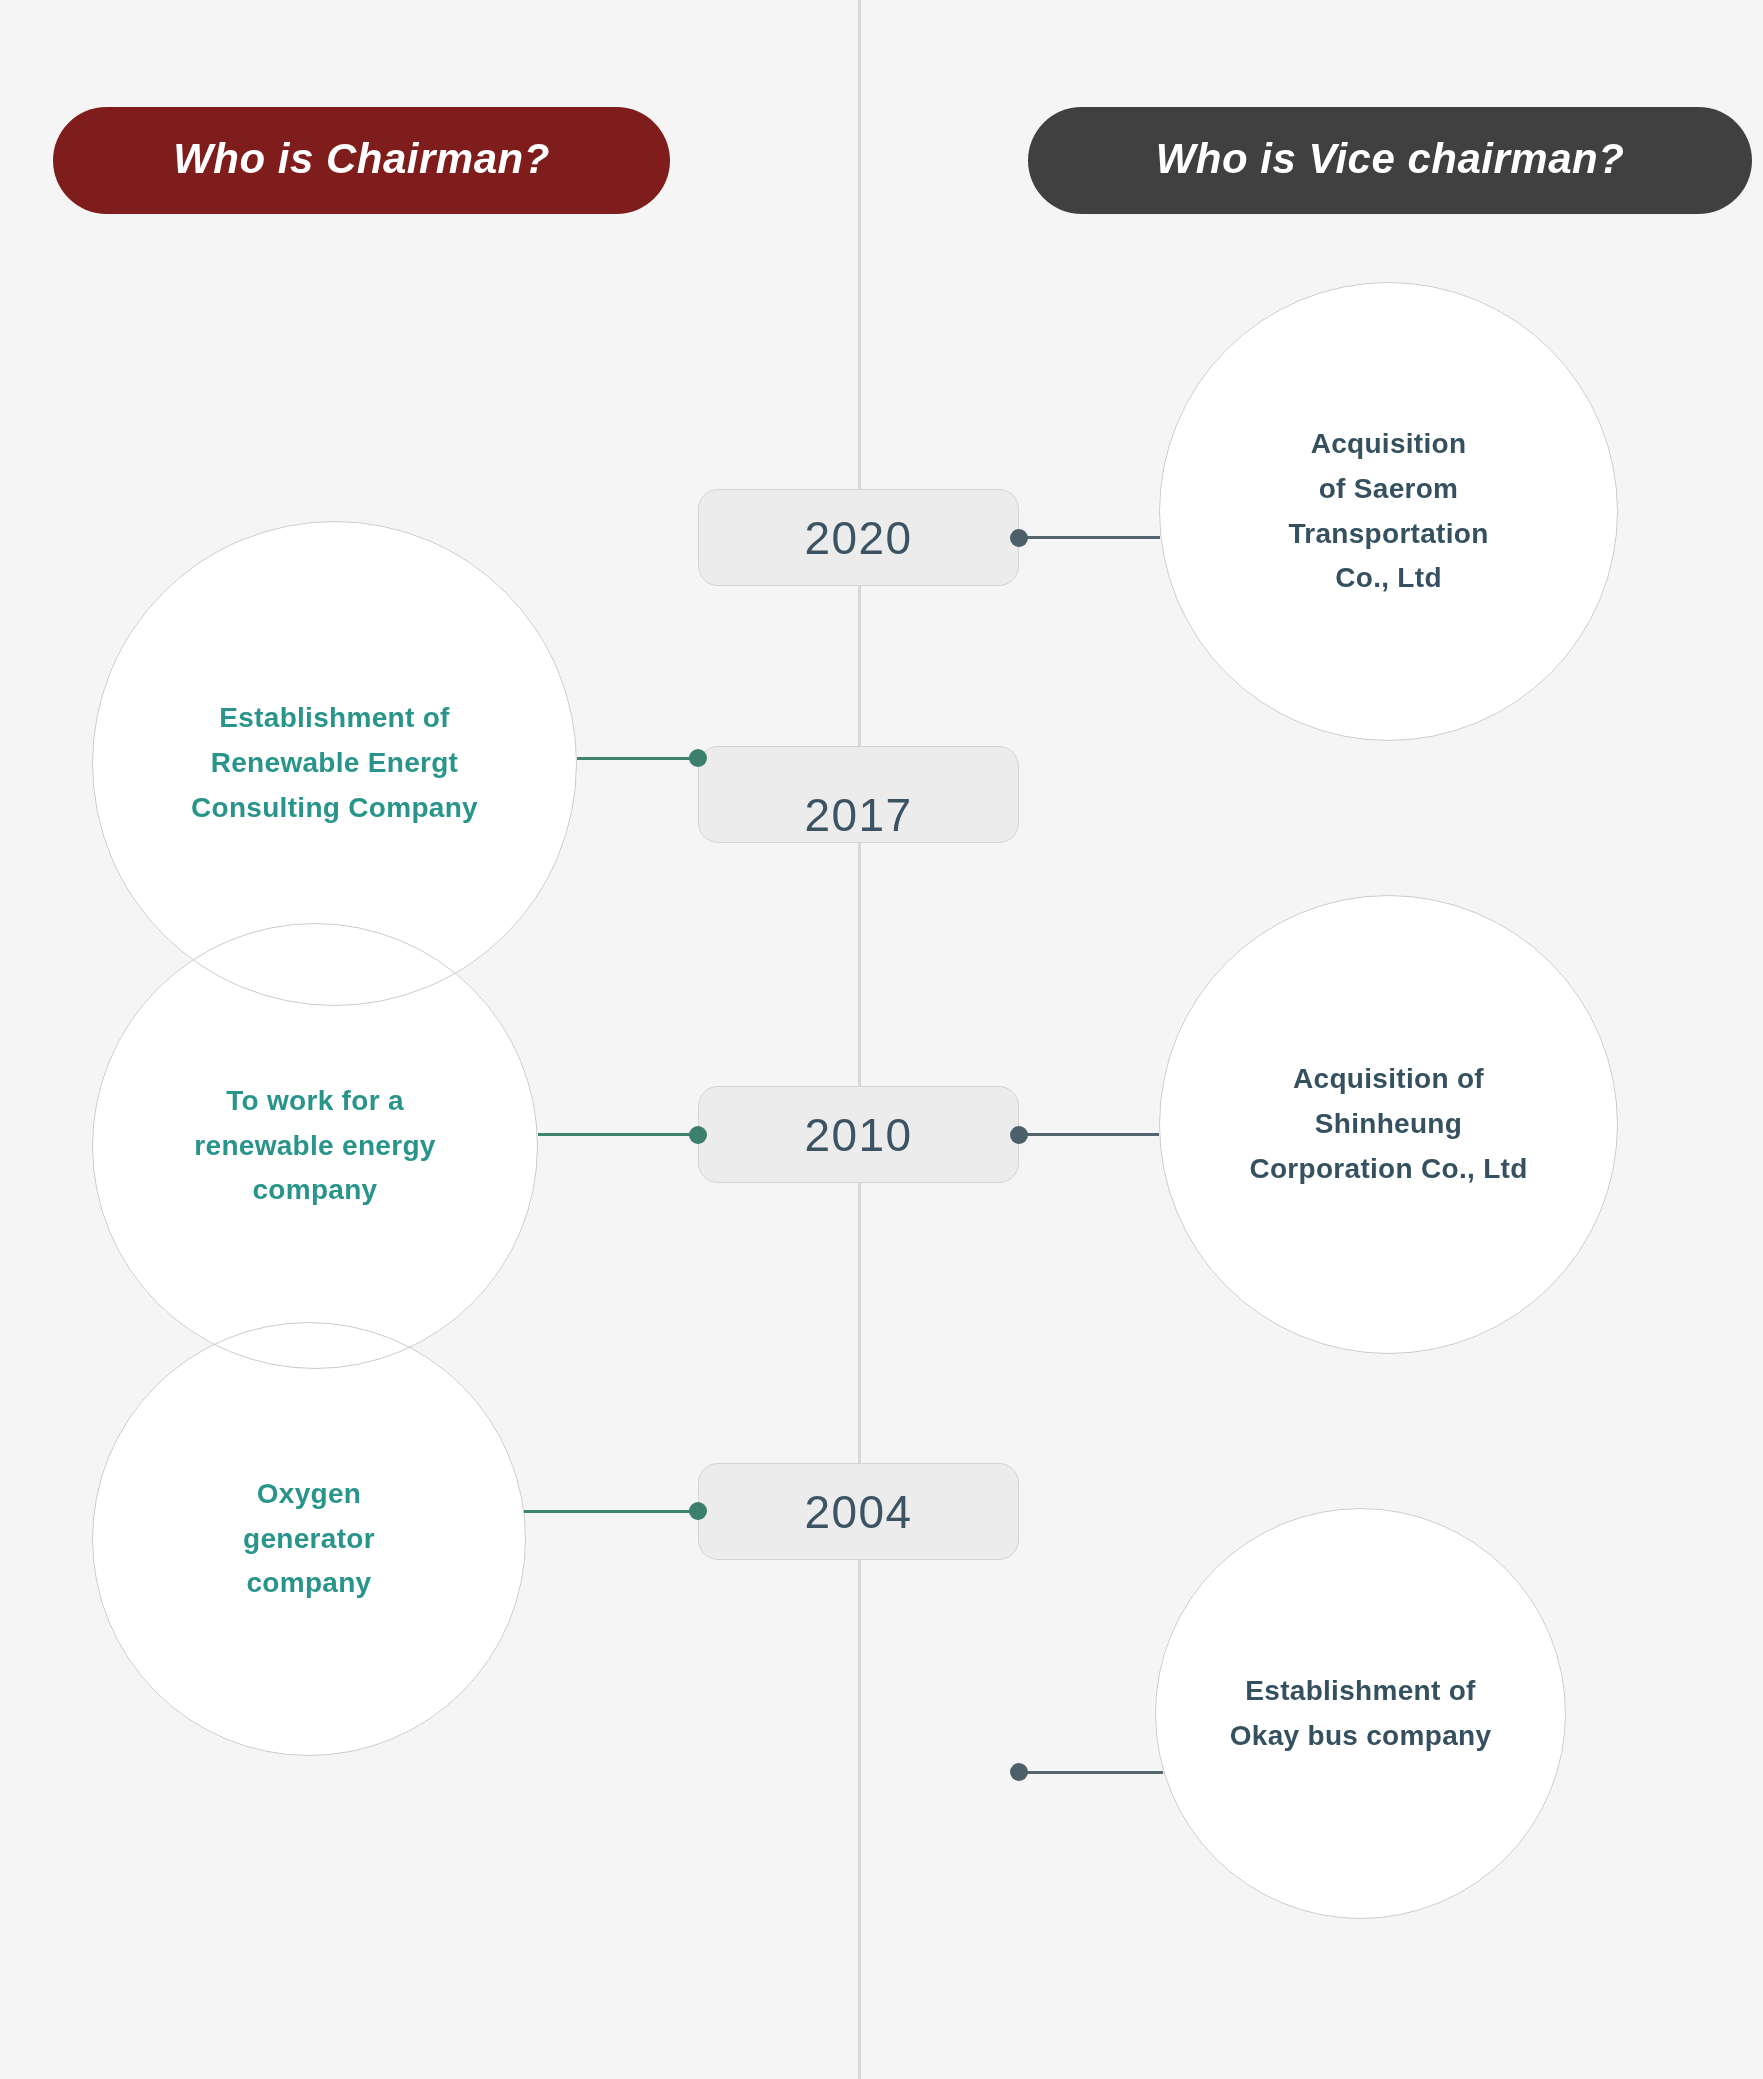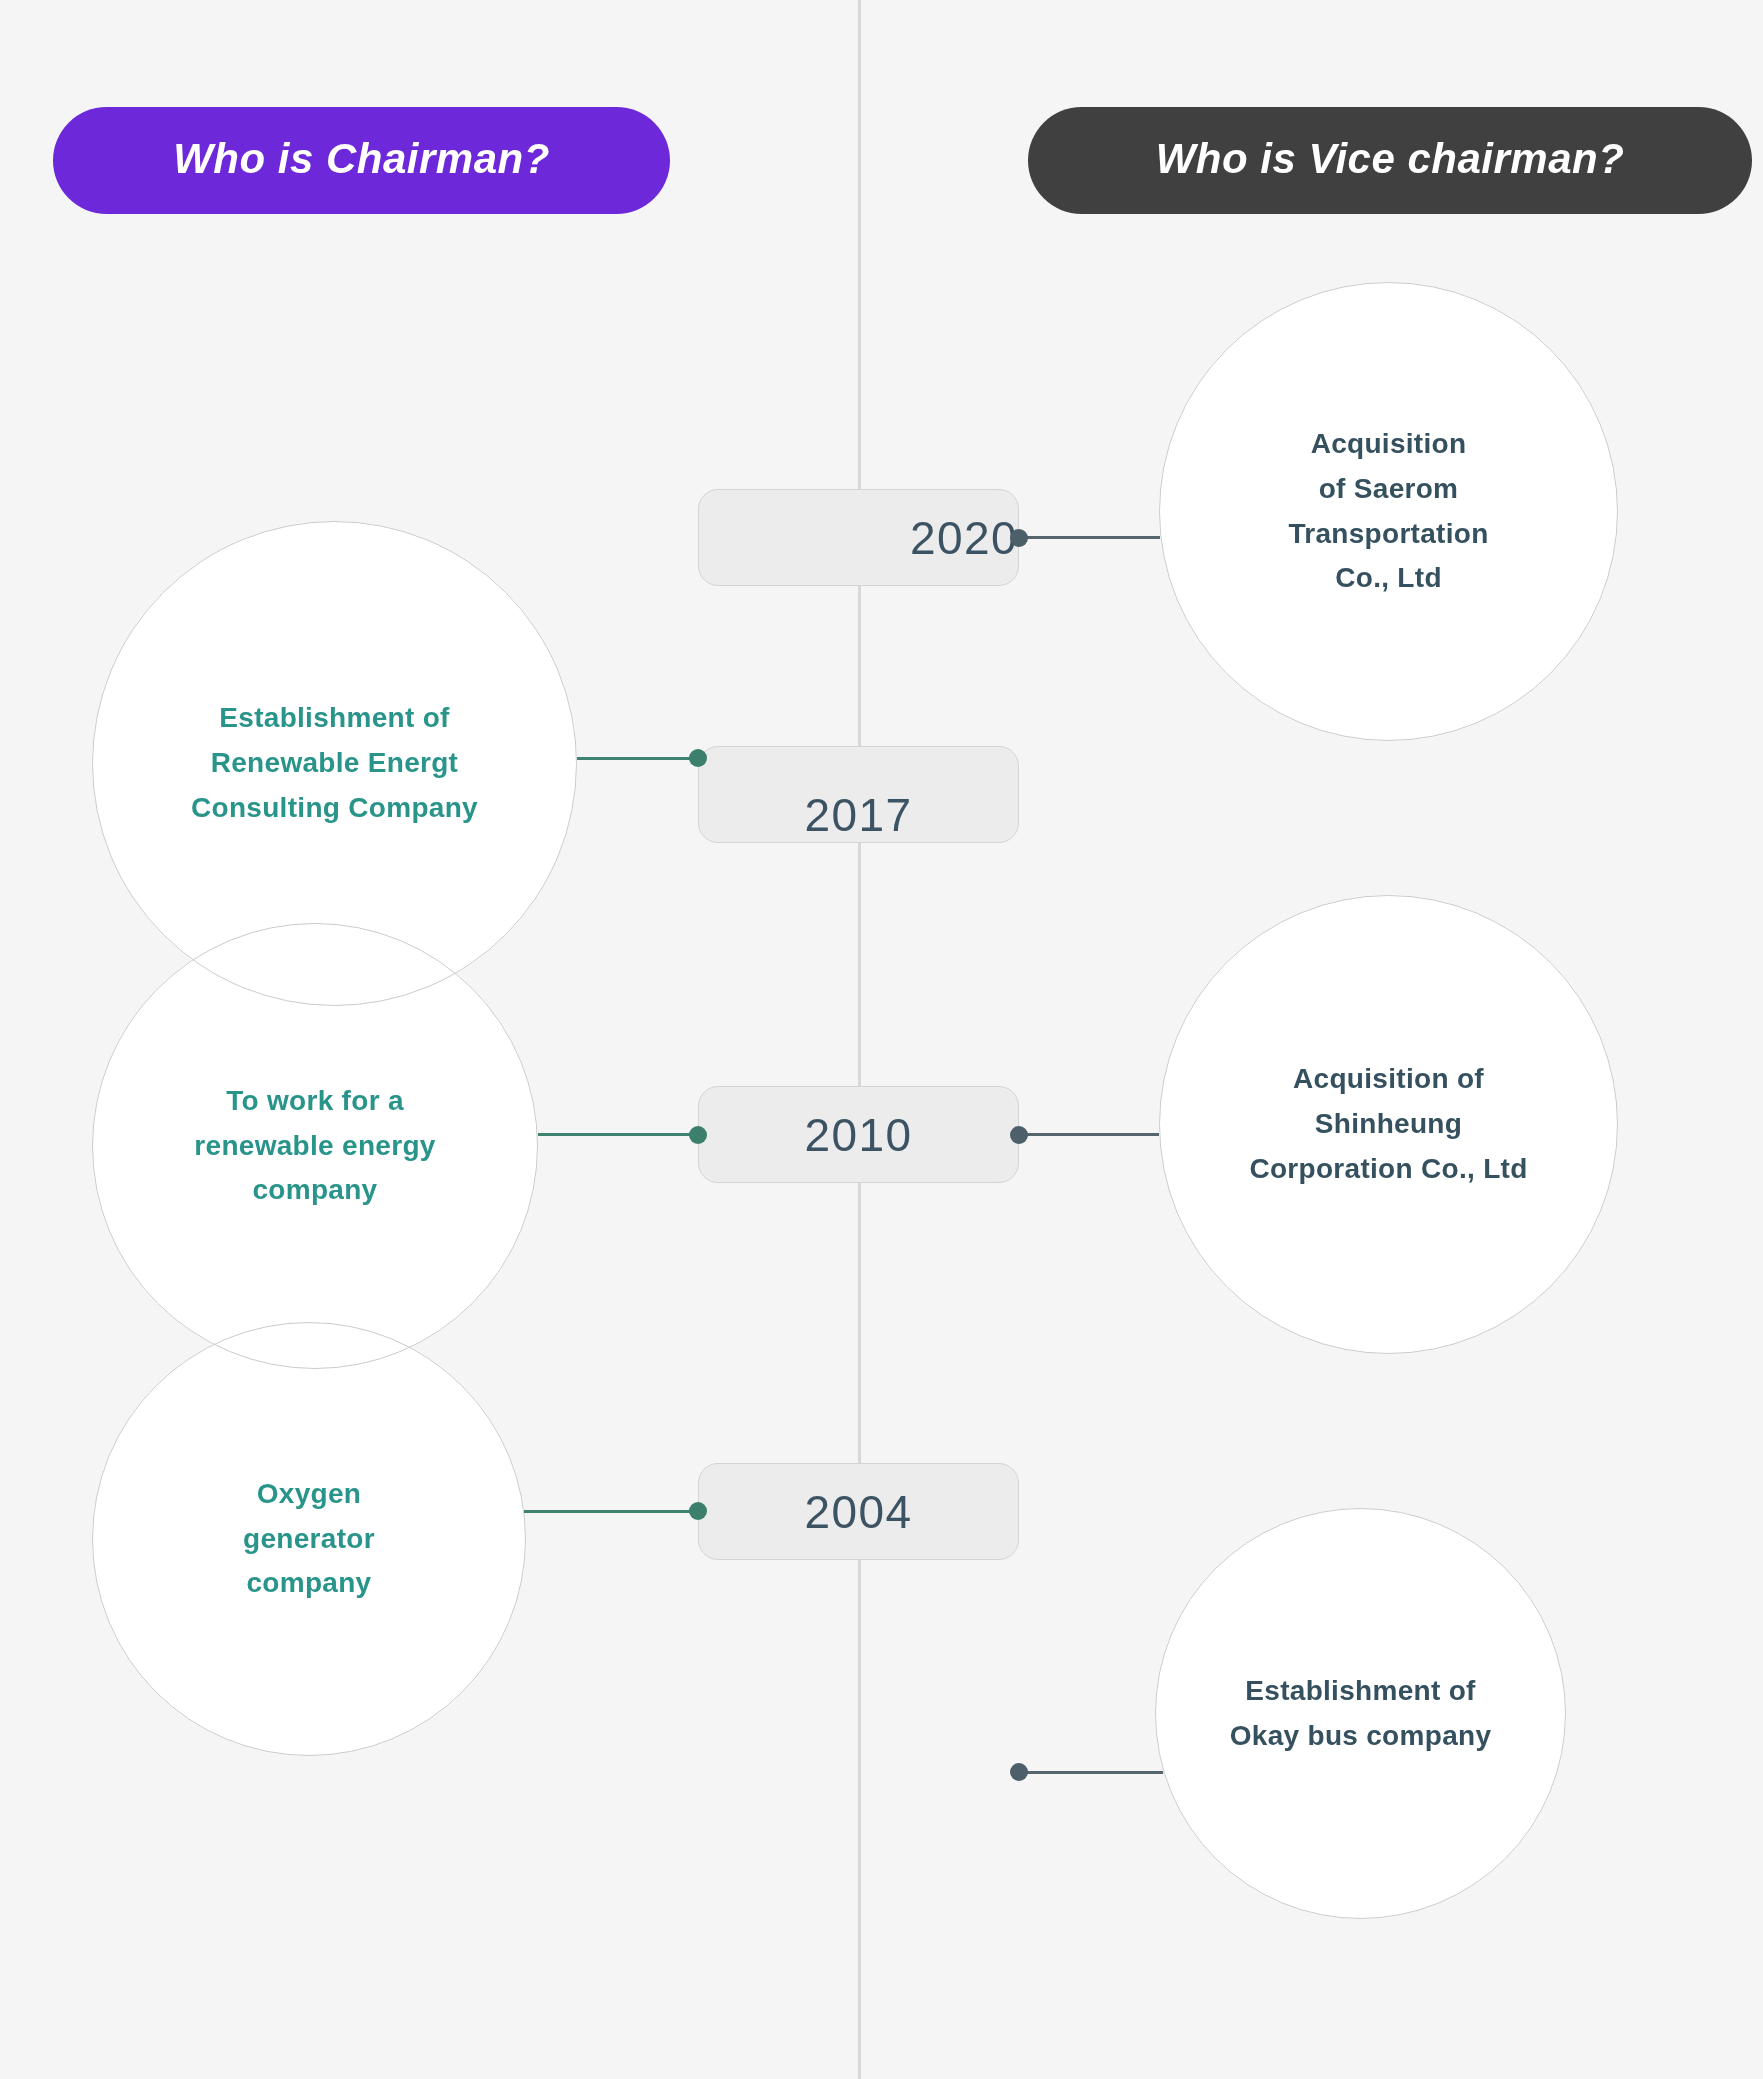--- a/index.html
+++ b/index.html
@@ -24,21 +24,21 @@
 
   
   .pill {
     position: absolute;
     top: 107px;
     height: 107px;
     border-radius: 54px;
     display: flex; align-items: center; justify-content: center;
     z-index: 6;
   }
-  .pill-left  { left: 53px;   width: 617px; background: #6d28d9; }
+  .pill-left  { left: 53px;   width: 617px; background: #7f1d1d; }
   .pill-right { left: 1028px; width: 724px; background: #404040; }
   .pill-label {
     color: #ffffff;
     font-size: 42px;
     font-weight: bold;
     font-style: italic;
     letter-spacing: 0.5px;
     padding-bottom: 3.7px;
   }
 
@@ -85,21 +85,21 @@
     position: absolute;
     left: 698px;
     width: 321px; height: 97px;
     background: #ececed;
     border: 1.8px solid #d4d4d6;
     border-radius: 20px;
     box-sizing: border-box;
     display: flex; align-items: center; justify-content: center;
     z-index: 4;
   }
-  .y-2020 { top: 489px; justify-content: flex-end; }
+  .y-2020 { top: 489px; }
   .y-2017 { top: 746px; align-items: flex-end; }
   .y-2010 { top: 1086px; }
   .y-2008 { top: 1463px; }
   .y-2004 { top: 1724px; }
   .year-label {
     color: #3b5362;
     font-size: 46px;
     letter-spacing: 1.4px;
   }
 

